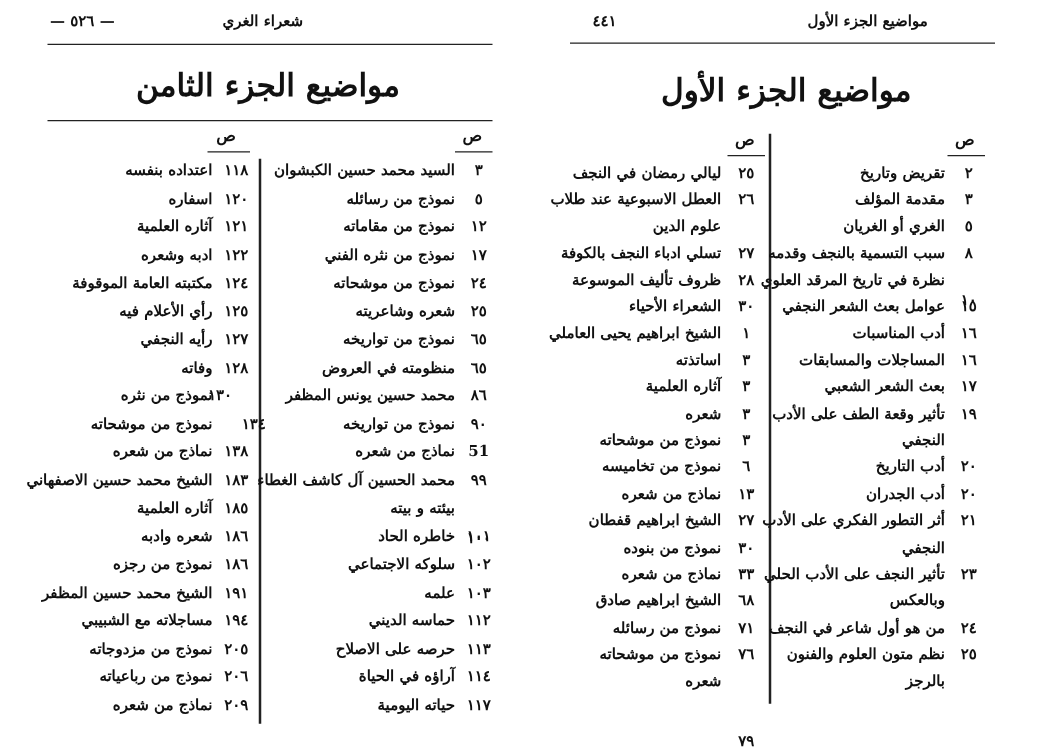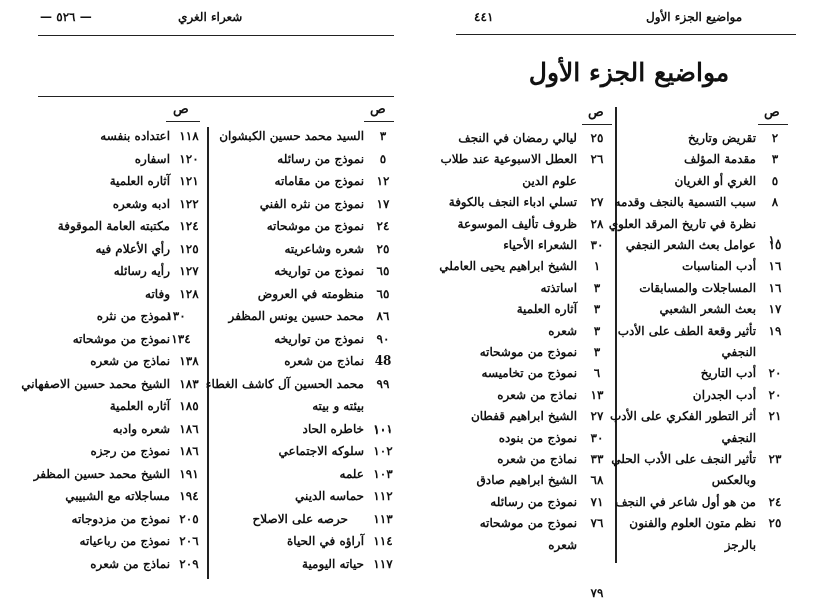--- a/index.html
+++ b/index.html
@@ -25,20 +25,21 @@
   .entry .txt { position: absolute; font-weight: bold; }
 </style>
 </head>
 <body>
 
 <div class="page page-left">
   <div class="running-head" style="left:40px; direction:rtl;">— ٥٢٦ —</div>
   <div class="running-head" style="left:178px;">شعراء الغري</div>
   <div class="head-rule" style="left:38px; width:356px; top:35px;"></div>
 
+  <div class="big-title" style="left:110px; width:210px; top:54px;">مواضيع الجزء الثامن</div>
   <div class="head-rule" style="left:38px; width:356px; top:96px;"></div>
 
   <div class="col-hdr" style="left:370px; top:101px;">ص</div>
   <div class="col-hdr-rule" style="left:364px; width:30px; top:121px;"></div>
 
   <div class="col-hdr" style="left:173px; top:101px;">ص</div>
   <div class="col-hdr-rule" style="left:166px; width:34px; top:121px;"></div>
 
   <div class="vrule" style="left:207px; top:127px; height:452px;"></div>
 
@@ -77,21 +78,21 @@
       </div>
       <div class="entry" style="top: 309px; left: 0px; width: 416px;">
         <span class="num" style="left: 370px;">٨٦</span>
         <span class="txt" style="right: 52px;">محمد حسين يونس المظفر</span>
       </div>
       <div class="entry" style="top: 331.5px; left: 0px; width: 416px;">
         <span class="num" style="left: 370px;">٩٠</span>
         <span class="txt" style="right: 52px;">نموذج من تواريخه</span>
       </div>
       <div class="entry" style="top: 354px; left: 0px; width: 416px;">
-        <span class="num" style="left: 370px;">48</span>
+        <span class="num" style="left: 370px;">51</span>
         <span class="txt" style="right: 52px;">نماذج من شعره</span>
       </div>
       <div class="entry" style="top: 376.5px; left: 0px; width: 416px;">
         <span class="num" style="left: 370px;">٩٩</span>
         <span class="txt" style="right: 52px;">محمد الحسين آل كاشف الغطاء</span>
       </div>
       <div class="entry" style="top: 399px; left: 0px; width: 416px;">
         <span class="num" style="left: 370px; margin-top: 24px;">١٠٠</span>
         <span class="txt" style="right: 52px;">بيئته و بيته</span>
       </div>
@@ -106,21 +107,21 @@
       <div class="entry" style="top: 466.5px; left: 0px; width: 416px;">
         <span class="num" style="left: 370px;">١٠٣</span>
         <span class="txt" style="right: 52px;">علمه</span>
       </div>
       <div class="entry" style="top: 489px; left: 0px; width: 416px;">
         <span class="num" style="left: 370px;">١١٢</span>
         <span class="txt" style="right: 52px;">حماسه الديني</span>
       </div>
       <div class="entry" style="top: 511.5px; left: 0px; width: 416px;">
         <span class="num" style="left: 370px;">١١٣</span>
-        <span class="txt" style="right: 68px;">حرصه على الاصلاح</span>
+        <span class="txt" style="right: 52px;">حرصه على الاصلاح</span>
       </div>
       <div class="entry" style="top: 534px; left: 0px; width: 416px;">
         <span class="num" style="left: 370px;">١١٤</span>
         <span class="txt" style="right: 52px;">آراؤه في الحياة</span>
       </div>
       <div class="entry" style="top: 556.5px; left: 0px; width: 416px;">
         <span class="num" style="left: 370px;">١١٧</span>
         <span class="txt" style="right: 52px;">حياته اليومية</span>
       </div>
     </div>
@@ -144,32 +145,32 @@
       <div class="entry" style="top: 219px; left: 0px; width: 416px;">
         <span class="num" style="left: 176px;">١٢٤</span>
         <span class="txt" style="right: 246px;">مكتبته العامة الموقوفة</span>
       </div>
       <div class="entry" style="top: 241.5px; left: 0px; width: 416px;">
         <span class="num" style="left: 176px;">١٢٥</span>
         <span class="txt" style="right: 246px;">رأي الأعلام فيه</span>
       </div>
       <div class="entry" style="top: 264px; left: 0px; width: 416px;">
         <span class="num" style="left: 176px;">١٢٧</span>
-        <span class="txt" style="right: 246px;">رأيه رسائله</span>
+        <span class="txt" style="right: 246px;">رأيه النجفي</span>
       </div>
       <div class="entry" style="top: 286.5px; left: 0px; width: 416px;">
         <span class="num" style="left: 176px;">١٢٨</span>
         <span class="txt" style="right: 246px;">وفاته</span>
       </div>
       <div class="entry" style="top: 309px; left: 0px; width: 416px;">
         <span class="num" style="left: 163px;">١٣٠</span>
         <span class="txt" style="right: 246px;">نموذج من نثره</span>
       </div>
       <div class="entry" style="top: 331.5px; left: 0px; width: 416px;">
-        <span class="num" style="left: 168px;">١٣٤</span>
+        <span class="num" style="left: 190px;">١٣٤</span>
         <span class="txt" style="right: 246px;">نموذج من موشحاته</span>
       </div>
       <div class="entry" style="top: 354px; left: 0px; width: 416px;">
         <span class="num" style="left: 176px;">١٣٨</span>
         <span class="txt" style="right: 246px;">نماذج من شعره</span>
       </div>
       <div class="entry" style="top: 376.5px; left: 0px; width: 416px;">
         <span class="num" style="left: 176px;">١٨٣</span>
         <span class="txt" style="right: 246px;">الشيخ محمد حسين الاصفهاني</span>
       </div>

